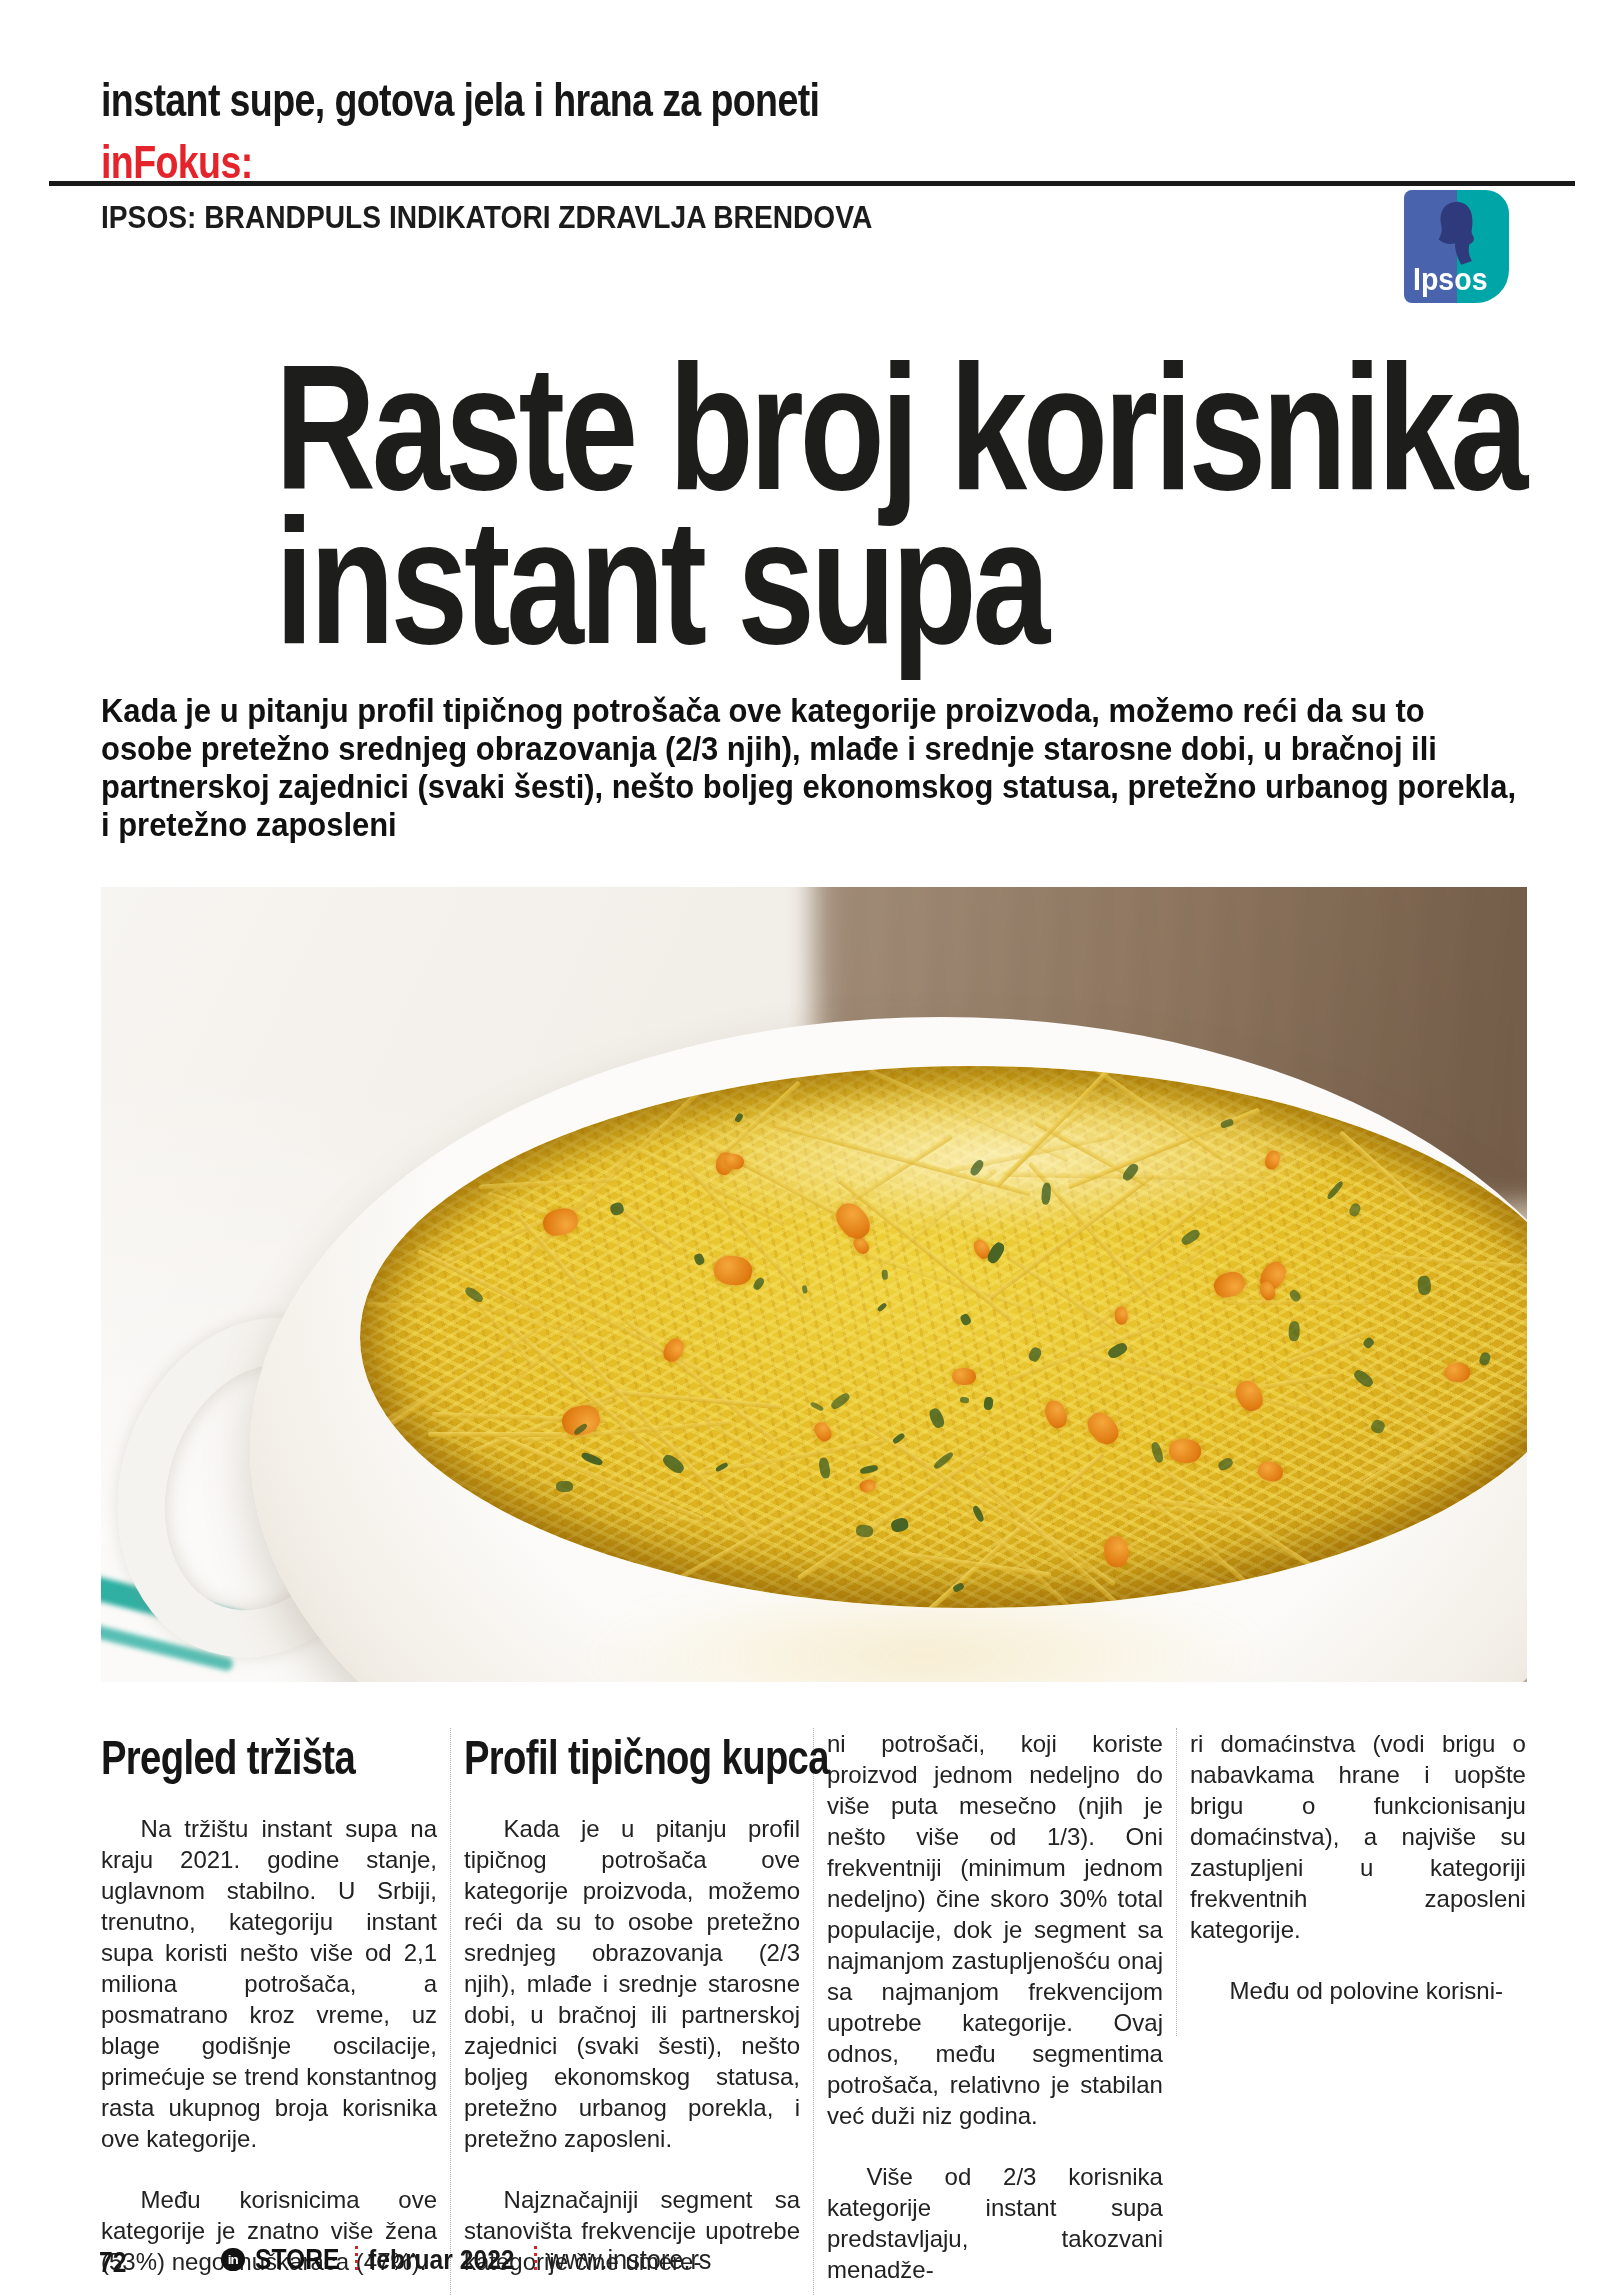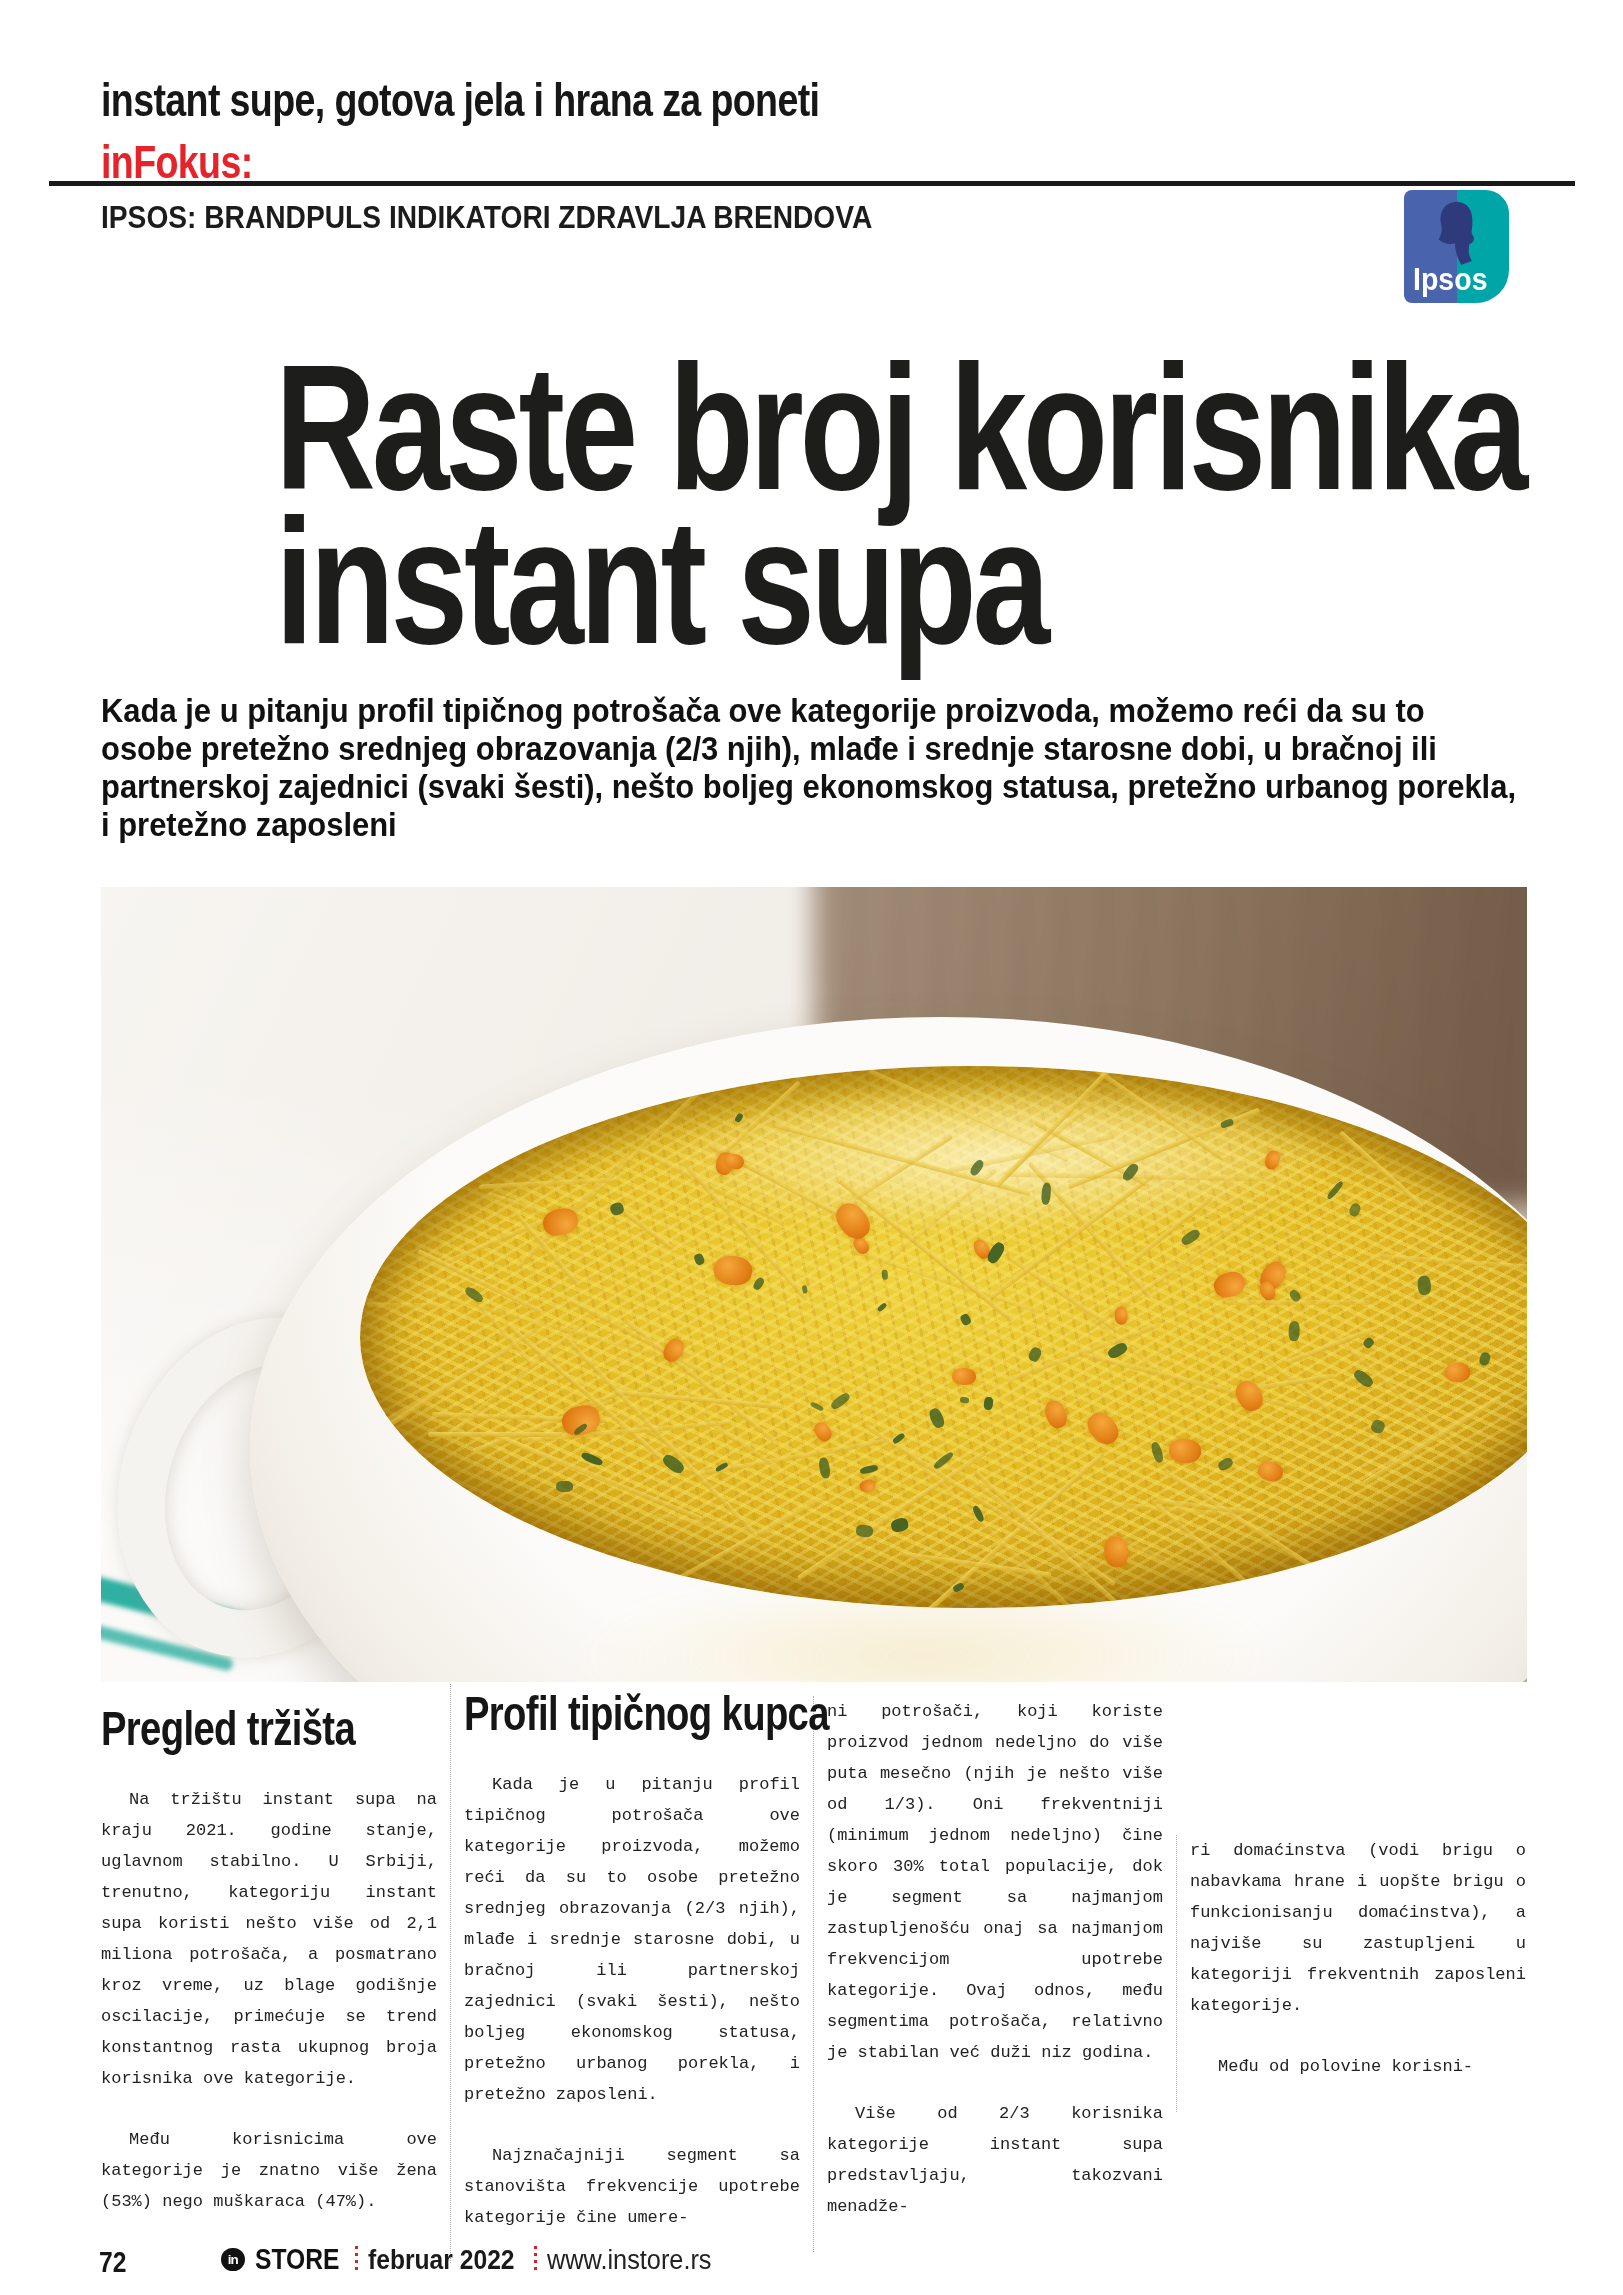--- a/index.html
+++ b/index.html
@@ -53,25 +53,25 @@
       repeating-linear-gradient(-31deg, rgba(250,230,120,.38) 0 3.1px, rgba(250,230,120,0) 3.1px 10.2px),
       repeating-linear-gradient(78deg, rgba(200,150,20,.30) 0 3.1px, rgba(200,150,20,0) 3.1px 12.6px),
       radial-gradient(ellipse at 45% 38%, #efd23c 0%, #e2ba24 45%, #cc9d15 78%, #b8880e 100%);
     box-shadow:inset 0 17.3px 39px rgba(140,95,0,.45), inset 0 -22px 47px rgba(130,85,0,.38), inset 23.6px 0 43px rgba(145,95,0,.30), inset -23.6px 0 43px rgba(145,95,0,.30);}
   .glare{position:absolute;left:24%;top:3%;width:56%;height:28%;background:radial-gradient(ellipse,rgba(255,250,218,.75),rgba(255,250,218,0) 70%);filter:blur(5.5px);}
   .strand{position:absolute;height:4.7px;border-radius:2.4px;background:linear-gradient(to bottom,#f4da66,#d9ad25);}
   .carrot{position:absolute;border-radius:45%;background:radial-gradient(circle at 35% 35%,#f5a73b,#e07c12 70%,#c96708);box-shadow:0 0 4.7px rgba(200,120,10,.55);}
   .parsley{position:absolute;background:#3c5c22;border-radius:40%;}
 
   
-  .cols{left:101px;top:1728px;width:1429px;height:491px;display:flex;align-items:center;}
+  .cols{left:101px;top:1728px;width:1429px;height:491px;display:flex;align-items:flex-start;}
   .col{width:336px;}
   .col + .col{border-left:1.6px dotted #b0b0b0;padding-left:13.4px;margin-left:12.6px;}
   .col-heading{font-size:49px;line-height:49px;font-weight:bold;letter-spacing:-0.8px;transform:scaleX(.78);transform-origin:0 0;white-space:nowrap;color:#161616;margin:4.7px 0 31px;}
-  .col p{font-family:Liberation Mono, monospace;font-size:17px;line-height:31px;text-align:justify;text-indent:1.65em;margin:0 0 30px;color:#222;}
+  .col p{font-family:Liberation Sans, sans-serif;font-size:24px;line-height:31px;text-align:justify;text-indent:1.65em;margin:0 0 30px;color:#222;}
   .col p.no-indent{text-indent:0;}
 
   
   .footer-page{left:99px;top:2246px;font-size:29px;font-weight:bold;transform:scaleX(.85);transform-origin:0 0;color:#161616;}
   .footer-brand{left:221px;top:2244px;display:flex;align-items:center;gap:10.2px;height:31px;}
   .in-circle{width:23.6px;height:23.6px;border-radius:50%;background:#121212;color:#fff;font-weight:bold;font-size:13.4px;display:flex;align-items:center;justify-content:center;letter-spacing:-0.8px;}
   .store{font-size:29px;font-weight:bold;letter-spacing:0;transform:scaleX(.85);transform-origin:0 50%;margin-right:-9.4px;color:#121212;}
   .red-dots{width:3.1px;height:28px;background-image:repeating-linear-gradient(to bottom,#d2232a 0 3.1px,transparent 3.1px 7px);}
   .issue{font-size:28px;font-weight:bold;transform:scaleX(.88);transform-origin:0 50%;margin-right:-11px;color:#1a1a1a;}
   .website{font-size:27.5px;font-weight:normal;transform:scaleX(.92);transform-origin:0 50%;color:#222;}

